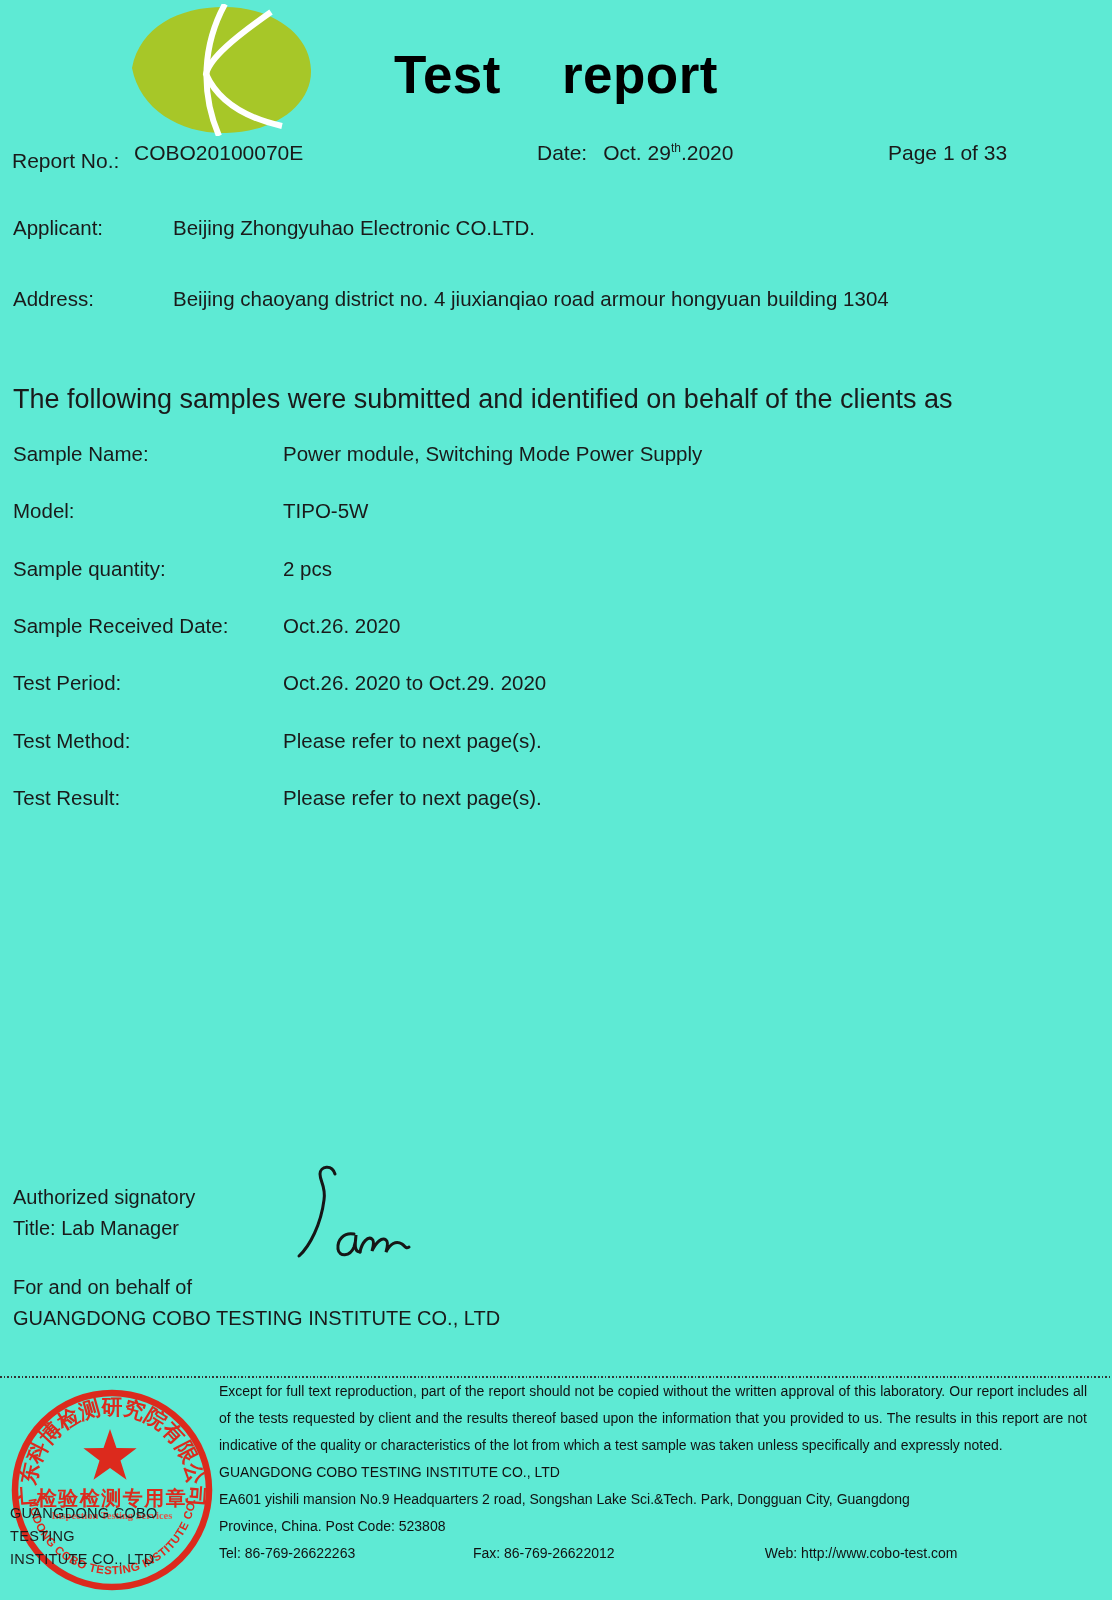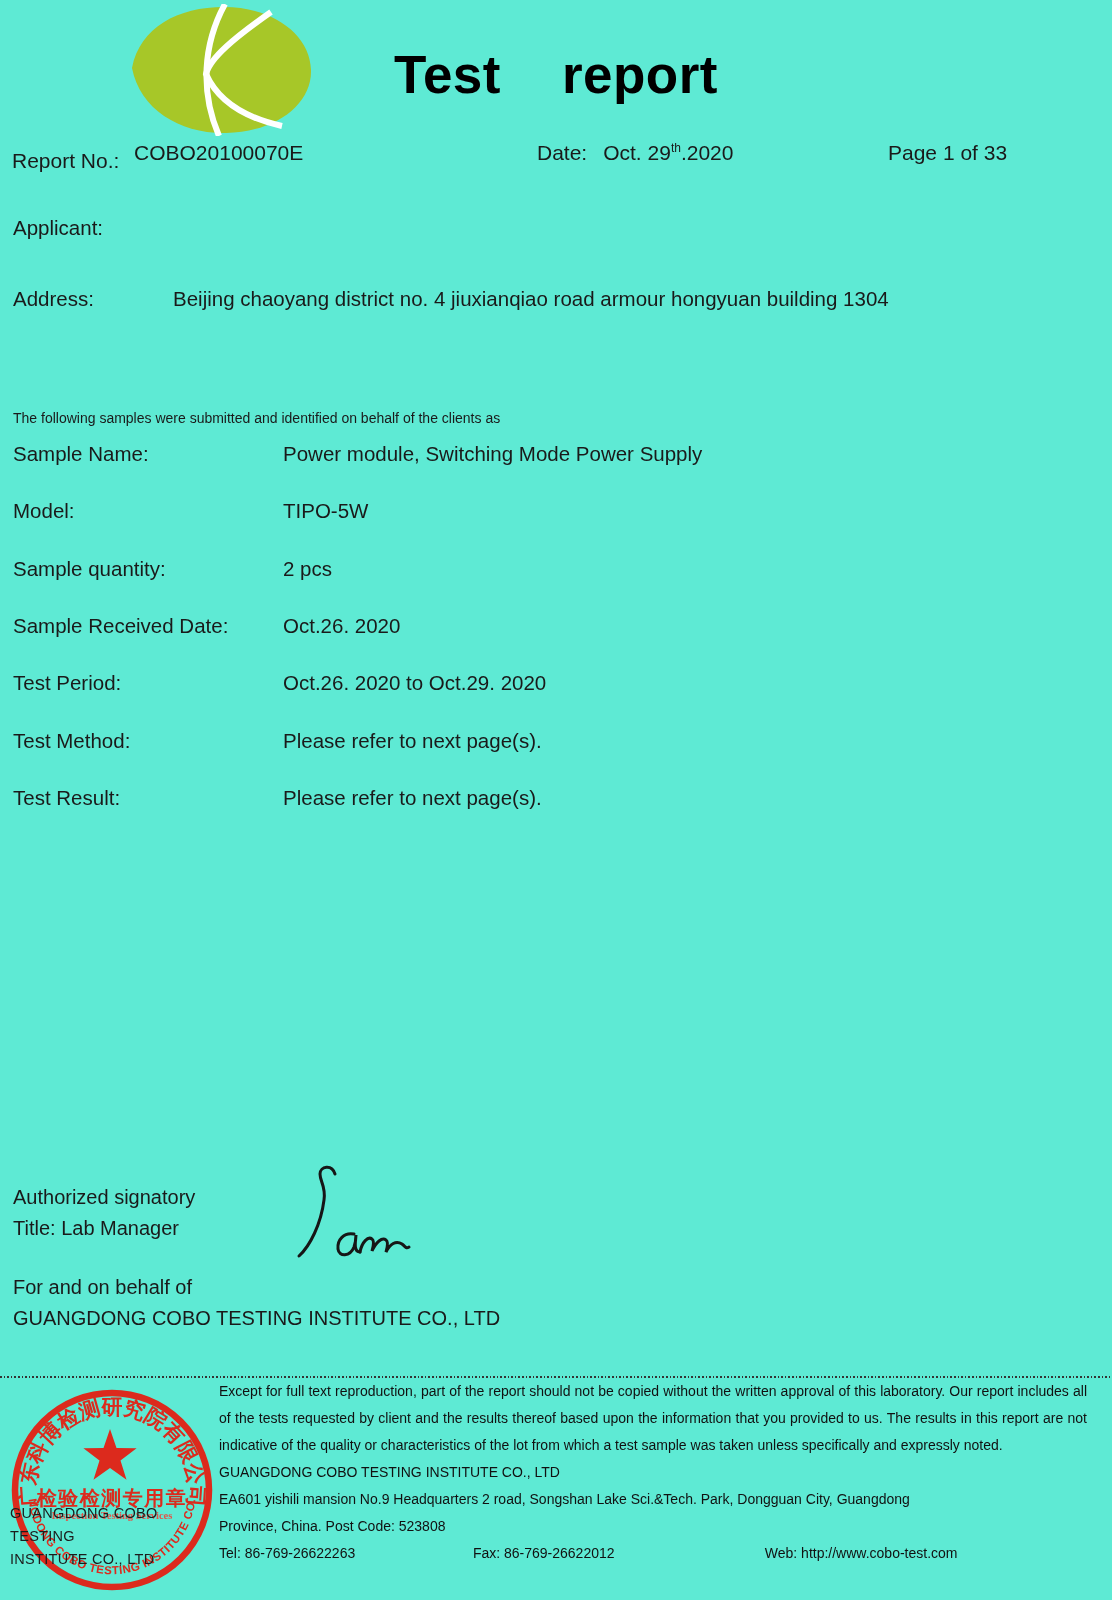--- a/index.html
+++ b/index.html
@@ -16,21 +16,21 @@
   .hdr-reportno-label{position:absolute;left:12px;margin-top:8px;}
   .hdr-reportno-value{position:absolute;left:134px;}
   .hdr-date{position:absolute;left:537px;}
   .hdr-date .val{margin-left:16px;}
   .hdr-date sup{font-size:12px;}
   .hdr-page{position:absolute;left:888px;}
   .row{position:absolute;left:0;width:1112px;height:27px;font-size:20.5px;}
   .lbl{position:absolute;left:13px;}
   .v-party{position:absolute;left:173px;}
   .v-field{position:absolute;left:283px;}
-  .intro{position:absolute;left:13px;top:384px;font-size:14px;margin-top:26px;}
+  .intro{position:absolute;left:13px;top:384px;font-size:27px;}
   .sig-line{position:absolute;left:13px;font-size:20px;}
   .signature-svg{position:absolute;left:282px;top:1162px;}
   .dotted-sep{
     position:absolute;left:0;top:1376px;width:1112px;height:2px;
     background-image:repeating-linear-gradient(90deg,#333 0 1.6px,transparent 1.6px 3.6px);
   }
   .footer{
     position:absolute;left:219px;top:1378px;width:868px;
     font-size:14px;line-height:27px;color:#111;
   }
@@ -59,20 +59,21 @@
 
   <div class="hdr-row">
     <span class="hdr-reportno-label">Report No.:</span>
     <span class="hdr-reportno-value">COBO20100070E</span>
     <span class="hdr-date"><span>Date:</span><span class="val"><span>Oct. 29</span><sup>th</sup><span>.2020</span></span></span>
     <span class="hdr-page">Page 1 of 33</span>
   </div>
 
   <div class="row" style="top:216px">
     <span class="lbl">Applicant:</span>
+    <span class="v-party">Beijing Zhongyuhao Electronic CO.LTD.</span>
   </div>
   <div class="row" style="top:287px">
     <span class="lbl">Address:</span>
     <span class="v-party">Beijing chaoyang district no. 4 jiuxianqiao road armour hongyuan building 1304</span>
   </div>
 
   <div class="intro">The following samples were submitted and identified on behalf of the clients as</div>
 
   <div class="row" style="top:442px">
     <span class="lbl">Sample Name:</span>

